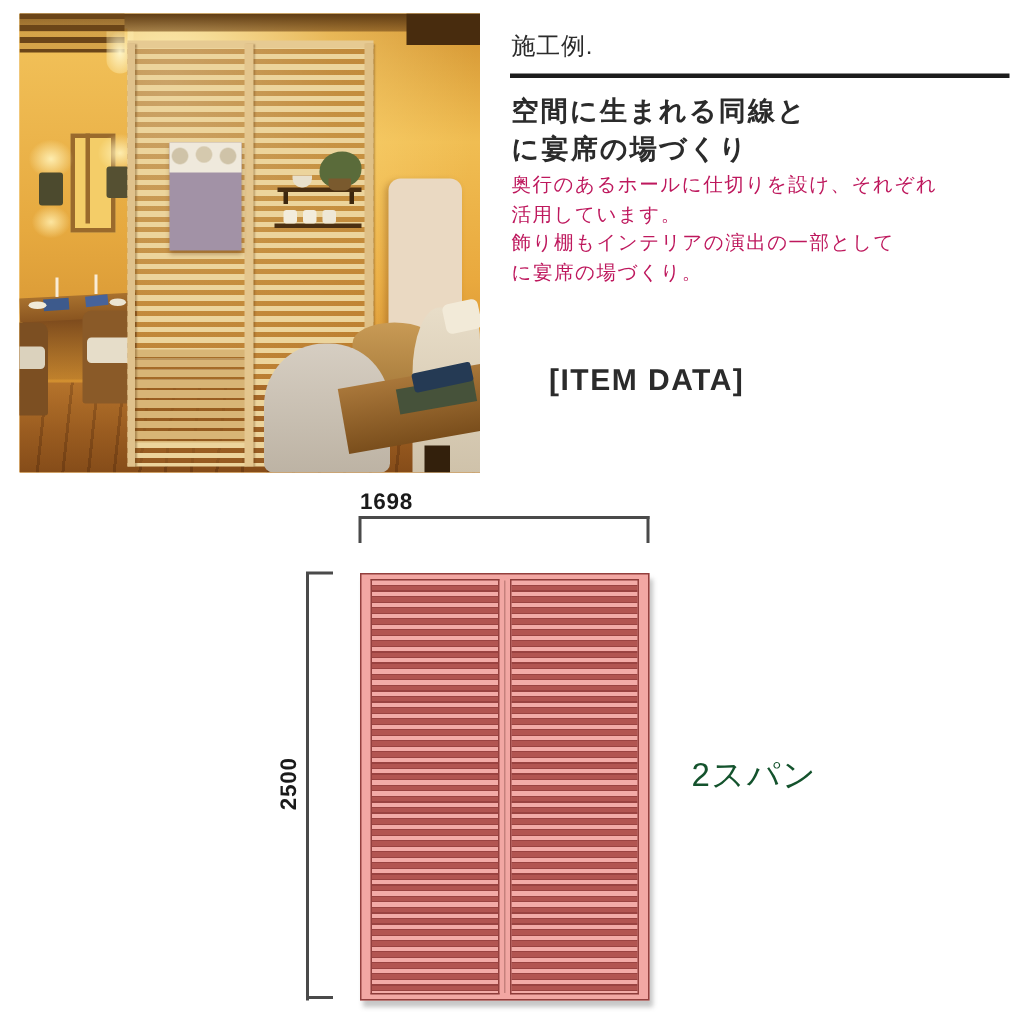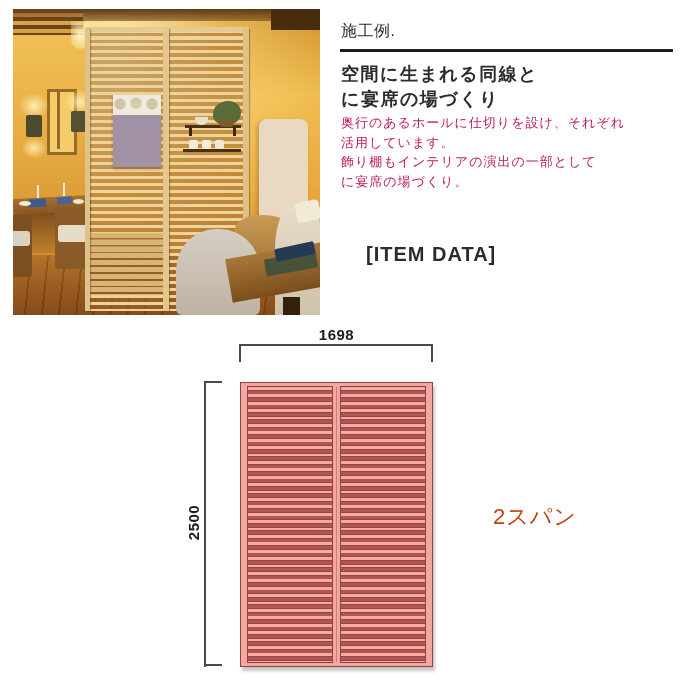--- a/index.html
+++ b/index.html
@@ -77,32 +77,32 @@
   .title-rule{position:absolute;left:340px;top:49px;width:333px;height:3px;background:#1c1c1c;}
   .lead{position:absolute;left:341px;top:62px;font-size:18px;font-weight:bold;letter-spacing:1.5px;line-height:25px;color:#2b2b2b;}
   .body-text{position:absolute;left:341px;top:113px;font-size:13px;letter-spacing:1px;line-height:19.5px;color:#be185d;}
   .item-heading{position:absolute;left:338px;top:243px;font-size:20px;font-weight:bold;letter-spacing:1px;color:#2b2b2b;margin-left:28px;}
   .item-spec{position:absolute;left:341px;top:272px;font-size:16px;letter-spacing:.5px;color:#3a3a3a;}
   
   .dim{background:#4a4a4a;position:absolute;}
   .dim-top-line{left:240px;top:344px;width:193px;height:2px;}
   .dim-top-tick-l{left:239px;top:344px;width:2px;height:18px;}
   .dim-top-tick-r{left:431px;top:344px;width:2px;height:18px;}
-  .dim-width-label{position:absolute;left:240px;top:326px;width:193px;text-align:center;font-size:15px;font-weight:600;color:#1a1a1a;letter-spacing:.5px;}
+  .dim-width-label{position:absolute;left:240px;top:326px;width:193px;font-size:15px;font-weight:600;color:#1a1a1a;letter-spacing:.5px;}
   .dim-left-line{left:204px;top:382px;width:2px;height:285px;}
   .dim-left-tick-t{left:204px;top:381px;width:18px;height:2px;}
   .dim-left-tick-b{left:204px;top:664px;width:18px;height:2px;}
   .dim-height-label{position:absolute;left:163px;top:514px;width:60px;text-align:center;font-size:15px;font-weight:600;color:#1a1a1a;transform:rotate(-90deg);letter-spacing:.5px;}
   .panel{position:absolute;left:240px;top:382px;width:193px;height:285px;background:#f2a7a3;border:1px solid #93403e;box-sizing:border-box;box-shadow:2px 4px 3px rgba(130,130,130,.45);}
   .slat-area{position:absolute;top:3px;bottom:3px;border:1px solid #93403e;border-top:1px solid #8c3b39;border-bottom:1px solid #8c3b39;box-sizing:border-box;
     background:repeating-linear-gradient(180deg,#f3aba7 0px,#f3aba7 2.8px,#9a4341 2.8px,#9a4341 3.6px,#b25551 3.6px,#b25551 6.6px,#9a4341 6.6px,#9a4341 7.4px);}
   .slat-left{left:6px;width:86px;}
   .slat-right{right:6px;width:86px;}
   .stile-mid{position:absolute;left:95px;top:4px;bottom:4px;width:1px;background:#c5817d;}
-  .span-label{position:absolute;left:461px;top:502px;font-size:22px;letter-spacing:1px;color:#c2410c;white-space:nowrap;margin-left:32px;}
+  .span-label{position:absolute;left:461px;top:502px;font-size:22px;letter-spacing:1px;color:#14532d;white-space:nowrap;}
 </style>
 </head>
 <body>
 
 <div id="canvas">
 
   <div class="photo">
     <div class="ph-bg"></div>
     <div class="ph-glow"></div>
     <div class="ph-leftwall"></div>

